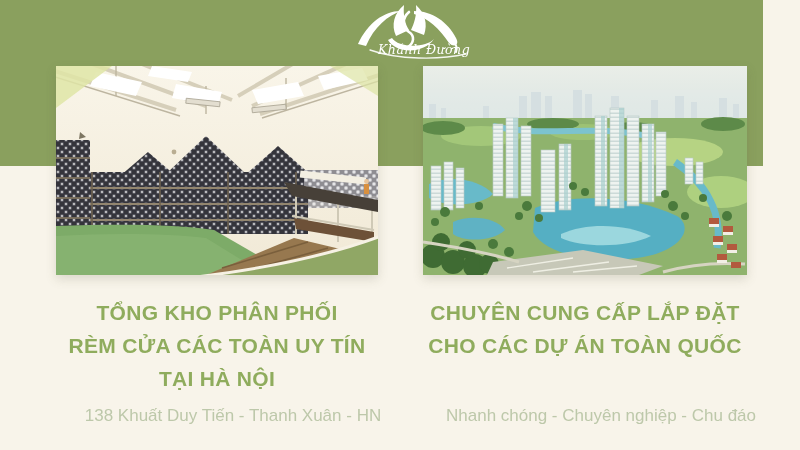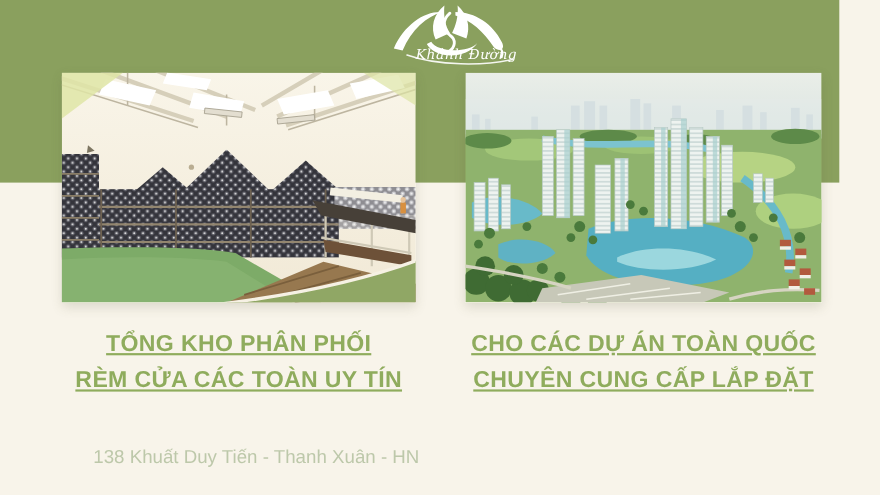--- a/index.html
+++ b/index.html
@@ -26,21 +26,21 @@
   
   .photo{position:absolute;overflow:hidden;box-shadow:0 4px 10px rgba(90,90,60,.18);}
   .photo-left{left:56px;top:66px;width:322px;height:209px;}
   .photo-right{left:423px;top:66px;width:324px;height:209px;}
   .photo svg{display:block;}
 
   
   .heading{
     position:absolute;top:296px;margin:0;
     font-size:21px;font-weight:bold;line-height:33px;
-    color:#8FAC5D;text-align:center;letter-spacing:.3px;text-decoration:underline;
+    color:#8FAC5D;text-align:center;letter-spacing:.3px;
   }
   .heading .hline{display:block;white-space:nowrap;}
   .heading-left{left:42px;width:350px;}
   .heading-right{left:415px;width:340px;}
   .subtitle{
     position:absolute;top:389px;margin:16px;
     font-size:17px;font-weight:400;line-height:22px;
     color:#BDC8AA;text-align:center;white-space:nowrap;
   }
   .subtitle-left{left:42px;width:350px;}
@@ -324,21 +324,23 @@
             <rect x="304" y="184" width="10" height="3"></rect>
           <rect x="294" y="194" width="10" height="3"></rect>
         </g>
       </g>
     </svg>
   </figure>
 
   <h2 class="heading heading-left">
     <span class="hline">TỔNG KHO PHÂN PHỐI</span>
     <span class="hline">RÈM CỬA CÁC TOÀN UY TÍN</span>
+    <span class="hline">TẠI HÀ NỘI</span>
   </h2>
   <p class="subtitle subtitle-left">138 Khuất Duy Tiến - Thanh Xuân - HN</p>
 
   <h2 class="heading heading-right">
+    <span class="hline">CHUYÊN CUNG CẤP LẮP ĐẶT</span>
     <span class="hline">CHO CÁC DỰ ÁN TOÀN QUỐC</span>
-    <span class="hline">CHUYÊN CUNG CẤP LẮP ĐẶT</span>
   </h2>
+  <p class="subtitle subtitle-right">Nhanh chóng - Chuyên nghiệp - Chu đáo</p>
 
 </div>
 
 </body></html>

